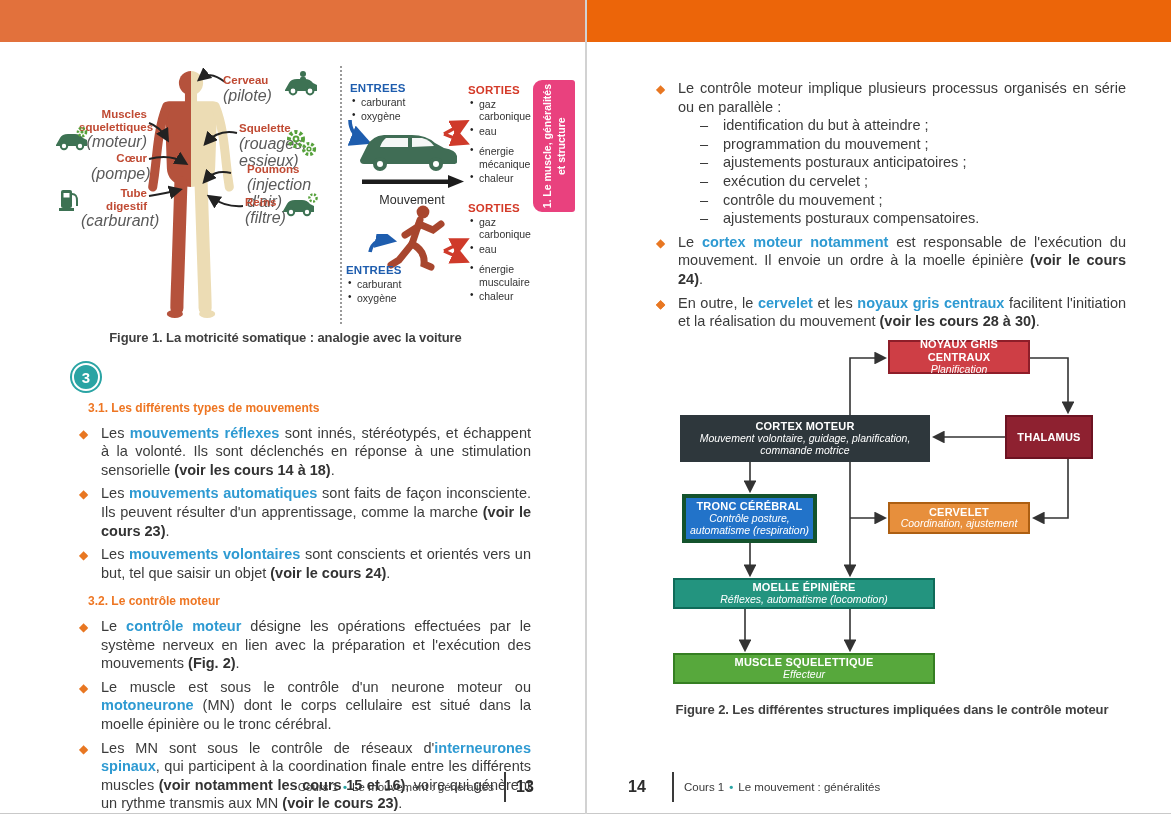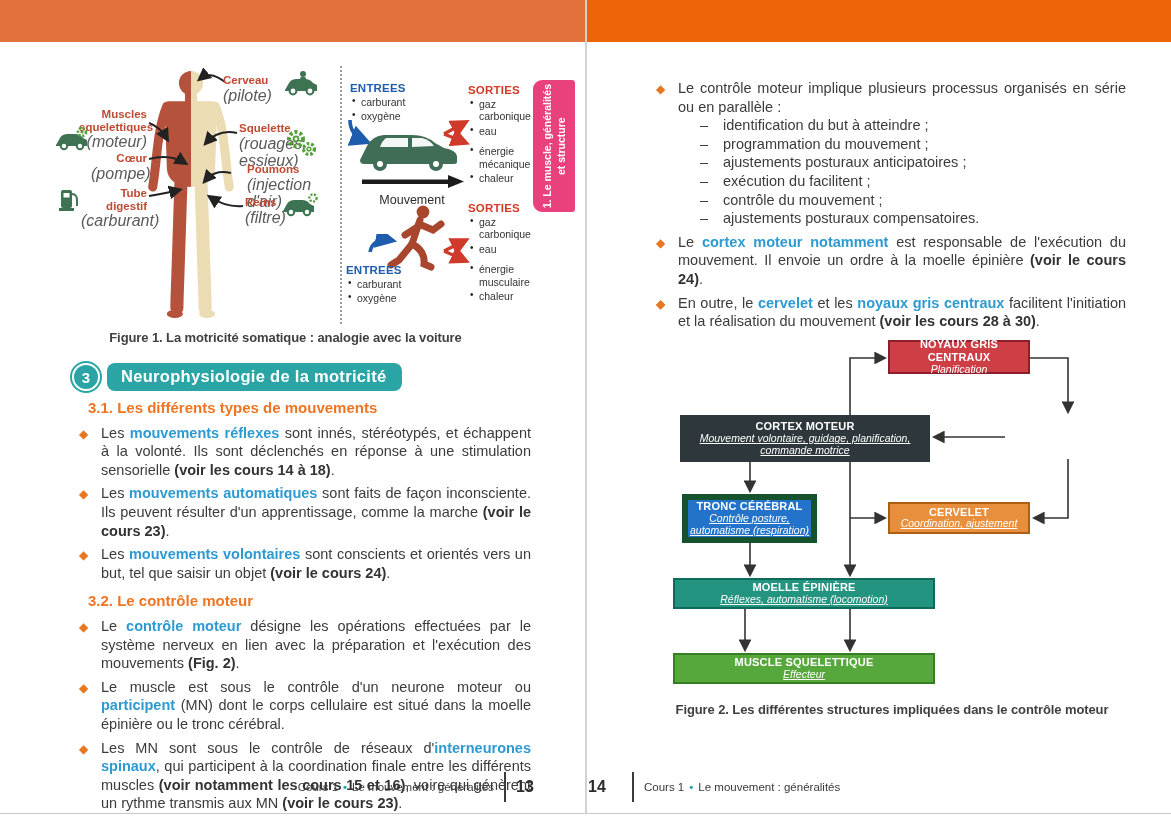--- a/index.html
+++ b/index.html
@@ -72,48 +72,48 @@
   .sec-circle{width:24px;height:24px;border-radius:50%;background:#2aa4a4;border:2px solid #fff;
               box-shadow:0 0 0 2px #2aa4a4;color:#fff;font-weight:bold;font-size:15px;
               display:flex;align-items:center;justify-content:center;}
   .sec-pill{margin-left:7px;background:#2aa4a4;color:#fff;font-weight:bold;font-size:16.5px;
             padding:4px 16px 5px 14px;border-radius:8px;letter-spacing:.3px;}
 
   
   .textcol{position:absolute;font-size:14.5px;line-height:18.6px;color:#3b3b3b;}
   .tc-left{left:78px;top:399px;width:453px;}
   .tc-right{left:655px;top:74px;width:471px;}
-  .subhead{color:#ee7623;font-weight:bold;font-size:15px;padding-left:10px;margin:10px 0 6px 0;}
+  .subhead{color:#ee7623;font-weight:bold;font-size:12px;padding-left:10px;margin:10px 0 6px 0;}
   .subhead.first{margin-top:0;}
   .bullet{position:relative;padding-left:23px;margin:5px 0;text-align:justify;}
   .diamond{position:absolute;left:1px;top:1px;font-size:12px;color:#e87722;}
   .kw{color:#2e9ad2;font-weight:bold;}
   .b{font-weight:bold;color:#333;}
   .dashitem{position:relative;padding-left:45px;}
   .dash{position:absolute;left:22px;}
 
   
   .flow{position:absolute;left:657px;top:338px;width:470px;height:352px;}
   .flow svg{position:absolute;left:0;top:0;}
   .fc-box{position:absolute;display:flex;flex-direction:column;justify-content:center;align-items:center;
           text-align:center;color:#fff;box-sizing:border-box;z-index:2;}
   .fc-title{font-weight:bold;font-size:11px;line-height:1.15;letter-spacing:.2px;}
-  .fc-sub{font-style:italic;font-size:10.5px;line-height:1.12;text-decoration:underline;}
+  .fc-sub{font-style:italic;font-size:10.5px;line-height:1.12;}
   .fc-noyaux{left:231px;top:2px;width:142px;height:34px;background:#ce3e45;border:2px solid #8e1e29;}
   .fc-cortex{left:23px;top:77px;width:250px;height:47px;background:#2e373c;}
   .fc-thalamus{left:348px;top:77px;width:88px;height:44px;background:#8e2130;border:2px solid #6d1322;}
-  .fc-tronc{left:25px;top:156px;width:135px;height:49px;background:#2273c9;border:6px solid #14532d;}
+  .fc-tronc{left:25px;top:156px;width:135px;height:49px;background:#2273c9;border:4px solid #14532d;}
   .fc-cervelet{left:231px;top:164px;width:142px;height:32px;background:#e78f3c;border:2px solid #ad5f12;}
   .fc-moelle{left:16px;top:240px;width:262px;height:31px;background:#23947f;border:2px solid #0f6b59;}
   .fc-muscle{left:16px;top:315px;width:262px;height:31px;background:#57a83c;border:2px solid #357f22;}
 
   
   .footer{position:absolute;top:772px;display:flex;align-items:center;font-size:11.5px;color:#3a3a3a;z-index:2;}
   .f-left{left:282px;width:268px;justify-content:flex-end;}
-  .f-right{left:588px;}
+  .f-right{left:628px;}
   .pgnum{font-weight:bold;font-size:16px;color:#2c2c2c;width:34px;text-align:left;}
   .vbar{width:2px;height:30px;background:#3a3a3a;margin:0 10px;}
   .tealdot{color:#2aa4a4;font-weight:bold;margin:0 5px;}
 </style>
 </head>
 <body>
 
 <div id="spread">
   <div class="bar left"></div>
   <div class="bar right"></div>
@@ -343,21 +343,20 @@
     <div class="tab-rot">
       <div>1. Le muscle, généralités</div>
       <div>et structure</div>
     </div>
   </div>
 
   <div class="figcap cap1">Figure 1. La motricité somatique : analogie avec la voiture</div>
 
   <div class="sec-badge">
     <div class="sec-circle">3</div>
-    <div class="sec-pill">Neurophysiologie de la motricité</div>
   </div>
 
   <div class="textcol tc-left">
     <div class="subhead first">3.1. Les différents types de mouvements</div>
     <div class="bullet">
       <span class="diamond">◆</span>
       <span><span>Les </span><span class="kw">mouvements réflexes</span><span> sont innés, stéréotypés, et échappent à la volonté. Ils sont déclenchés en réponse à une stimulation sensorielle </span><span class="b">(voir les cours 14 à 18)</span><span>.</span></span>
     </div>
     <div class="bullet">
       <span class="diamond">◆</span>
@@ -367,21 +366,21 @@
       <span class="diamond">◆</span>
       <span><span>Les </span><span class="kw">mouvements volontaires</span><span> sont conscients et orientés vers un but, tel que saisir un objet </span><span class="b">(voir le cours 24)</span><span>.</span></span>
     </div>
     <div class="subhead">3.2. Le contrôle moteur</div>
     <div class="bullet">
       <span class="diamond">◆</span>
       <span><span>Le </span><span class="kw">contrôle moteur</span><span> désigne les opérations effectuées par le système nerveux en lien avec la préparation et l'exécution des mouvements </span><span class="b">(Fig. 2)</span><span>.</span></span>
     </div>
     <div class="bullet">
       <span class="diamond">◆</span>
-      <span><span>Le muscle est sous le contrôle d'un neurone moteur ou </span><span class="kw">participent</span><span> (MN) dont le corps cellulaire est situé dans la moelle épinière ou le tronc cérébral.</span></span>
+      <span><span>Le muscle est sous le contrôle d'un neurone moteur ou </span><span class="kw">motoneurone</span><span> (MN) dont le corps cellulaire est situé dans la moelle épinière ou le tronc cérébral.</span></span>
     </div>
     <div class="bullet">
       <span class="diamond">◆</span>
       <span><span>Les MN sont sous le contrôle de réseaux d'</span><span class="kw">interneurones spinaux</span><span>, qui participent à la coordination finale entre les différents muscles </span><span class="b">(voir notamment les cours 15 et 16)</span><span>, voire qui génèrent un rythme transmis aux MN </span><span class="b">(voir le cours 23)</span><span>.</span></span>
     </div>
   </div>
 
   <div class="footer f-left">
     <span>Cours 1</span>
     <span class="tealdot">•</span>
@@ -399,21 +398,21 @@
 
   <div class="textcol tc-right">
     <div class="bullet">
       <span class="diamond">◆</span>
       <span><span>Le contrôle moteur implique plusieurs processus organisés en série ou en parallèle :</span></span>
       <div>
 
       <div class="dashitem"><span class="dash">–</span><span>identification du but à atteindre ;</span></div>
           <div class="dashitem"><span class="dash">–</span><span>programmation du mouvement ;</span></div>
           <div class="dashitem"><span class="dash">–</span><span>ajustements posturaux anticipatoires ;</span></div>
-          <div class="dashitem"><span class="dash">–</span><span>exécution du facilitent ;</span></div>
+          <div class="dashitem"><span class="dash">–</span><span>exécution du cervelet ;</span></div>
           <div class="dashitem"><span class="dash">–</span><span>contrôle du mouvement ;</span></div>
           <div class="dashitem"><span class="dash">–</span><span>ajustements posturaux compensatoires.</span></div>
         </div>
     </div>
     <div class="bullet">
       <span class="diamond">◆</span>
       <span><span>Le </span><span class="kw">cortex moteur notamment</span><span> est responsable de l'exécution du mouvement. Il envoie un ordre à la moelle épinière </span><span class="b">(voir le cours 24)</span><span>.</span></span>
     </div>
     <div class="bullet">
       <span class="diamond">◆</span>
@@ -446,20 +445,23 @@
     </svg>
 
     <div class="fc-box fc-noyaux">
       <div class="fc-title">NOYAUX GRIS CENTRAUX</div>
       <div class="fc-sub">Planification</div>
     </div>
     <div class="fc-box fc-cortex">
       <div class="fc-title">CORTEX MOTEUR</div>
       <div class="fc-sub">Mouvement volontaire, guidage, planification, commande motrice</div>
     </div>
+    <div class="fc-box fc-thalamus">
+      <div class="fc-title">THALAMUS</div>
+    </div>
     <div class="fc-box fc-tronc">
       <div class="fc-title">TRONC CÉRÉBRAL</div>
       <div class="fc-sub">Contrôle posture, automatisme (respiration)</div>
     </div>
     <div class="fc-box fc-cervelet">
       <div class="fc-title">CERVELET</div>
       <div class="fc-sub">Coordination, ajustement</div>
     </div>
     <div class="fc-box fc-muscle">
       <div class="fc-title">MUSCLE SQUELETTIQUE</div>

